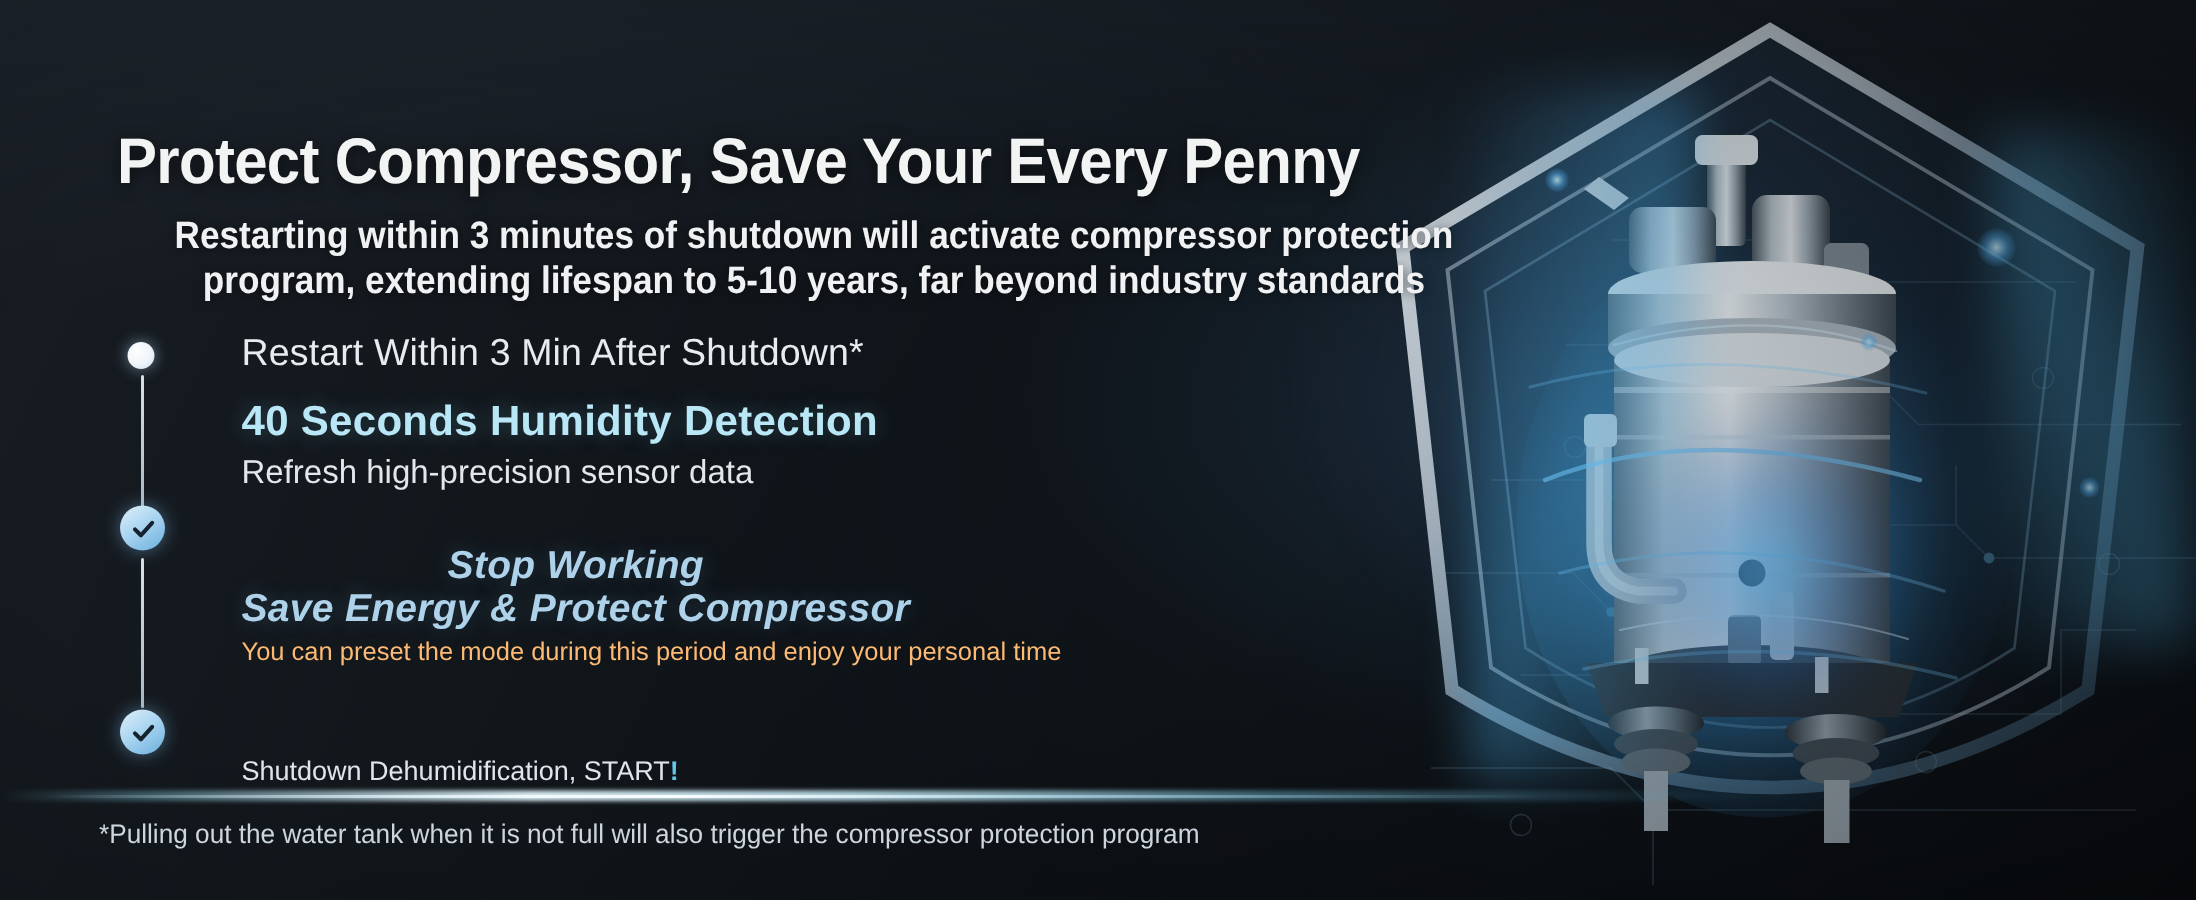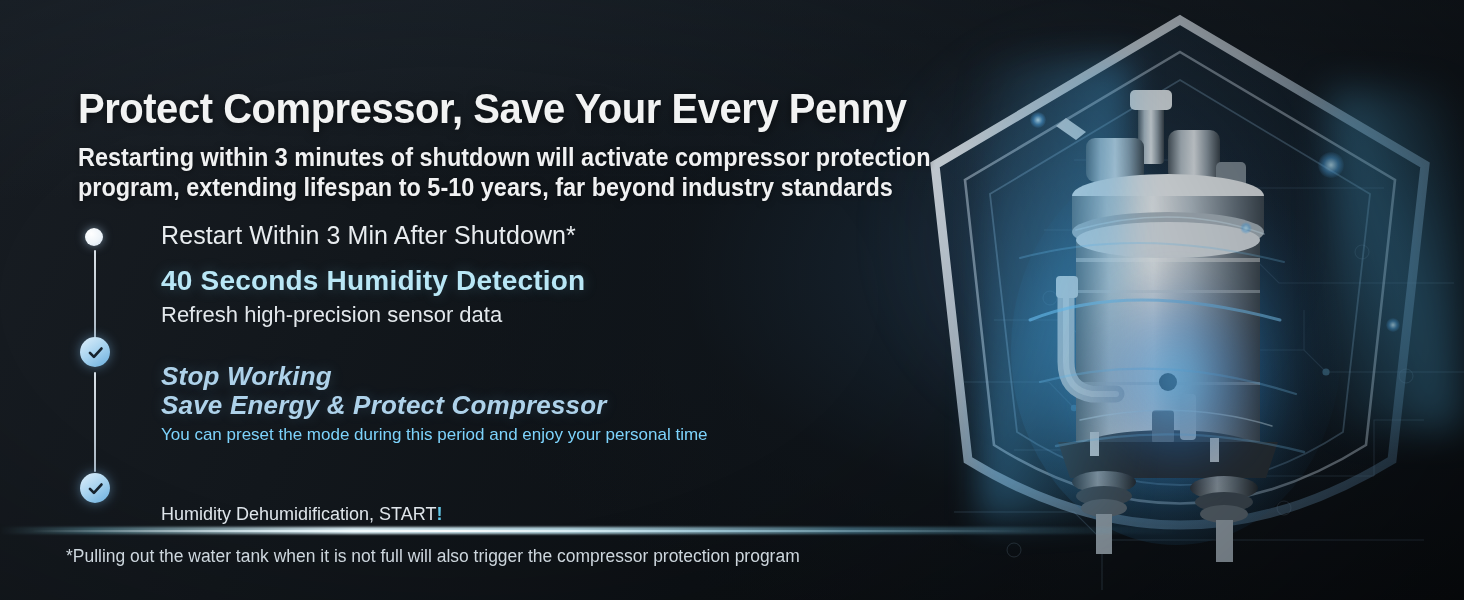--- a/index.html
+++ b/index.html
@@ -8,20 +8,21 @@
     background: #0b0e12;
   }
   .banner {
     position: relative;
     width: 1464px;
     height: 600px;
     overflow: hidden;
     background: #13181d;
     font-family: "Liberation Sans", sans-serif;
     user-select: none;
+    text-align: center;
   }
 
   
   .bg-base {
     position: absolute;
     inset: 0;
     background:
       radial-gradient(ellipse 70% 90% at 78% 45%, rgba(28,48,66,0.95) 0%, rgba(16,22,28,0.6) 45%, rgba(10,13,17,0) 72%),
       linear-gradient(115deg, #181d23 0%, #12171c 28%, #0d1115 55%, #0a0d11 100%);
   }
@@ -193,21 +194,21 @@
     color: #aed2ea;
     line-height: 1.12;
     white-space: nowrap;
     letter-spacing: 0.2px;
     text-shadow: 0 0 14px rgba(120,185,235,0.22);
     font-style: italic;
   }
   .item-sub2 {
     top: 425px;
     font-size: 17px;
-    color: #7dd3fc;
+    color: #fdba74;
     white-space: nowrap;
   }
 
   .item-h-steel {
     top: 474px;
     font-size: 24px;
     font-weight: 700;
     color: #6fa3d4;
     white-space: nowrap;
     letter-spacing: 0.2px;
@@ -448,21 +449,21 @@
       <div class="item item-h-cyan">40 Seconds Humidity Detection</div>
       <div class="item item-sub1">Refresh high-precision sensor data</div>
 
       <div class="item item-h-blue">
         <div>Stop Working</div>
         <div>Save Energy &amp; Protect Compressor</div>
       </div>
       <div class="item item-sub2">You can preset the mode during this period and enjoy your personal time</div>
 
       <div class="item item-sub3">
-        <span>Humidity Dehumidification, START</span><span class="bang">!</span>
+        <span>Shutdown Dehumidification, START</span><span class="bang">!</span>
       </div>
     </div>
   </div>
 
   <div class="divider"></div>
   <div class="divider-core"></div>
 
   <div class="footnote">*Pulling out the water tank when it is not full will also trigger the compressor protection program</div>
 
 </div>

